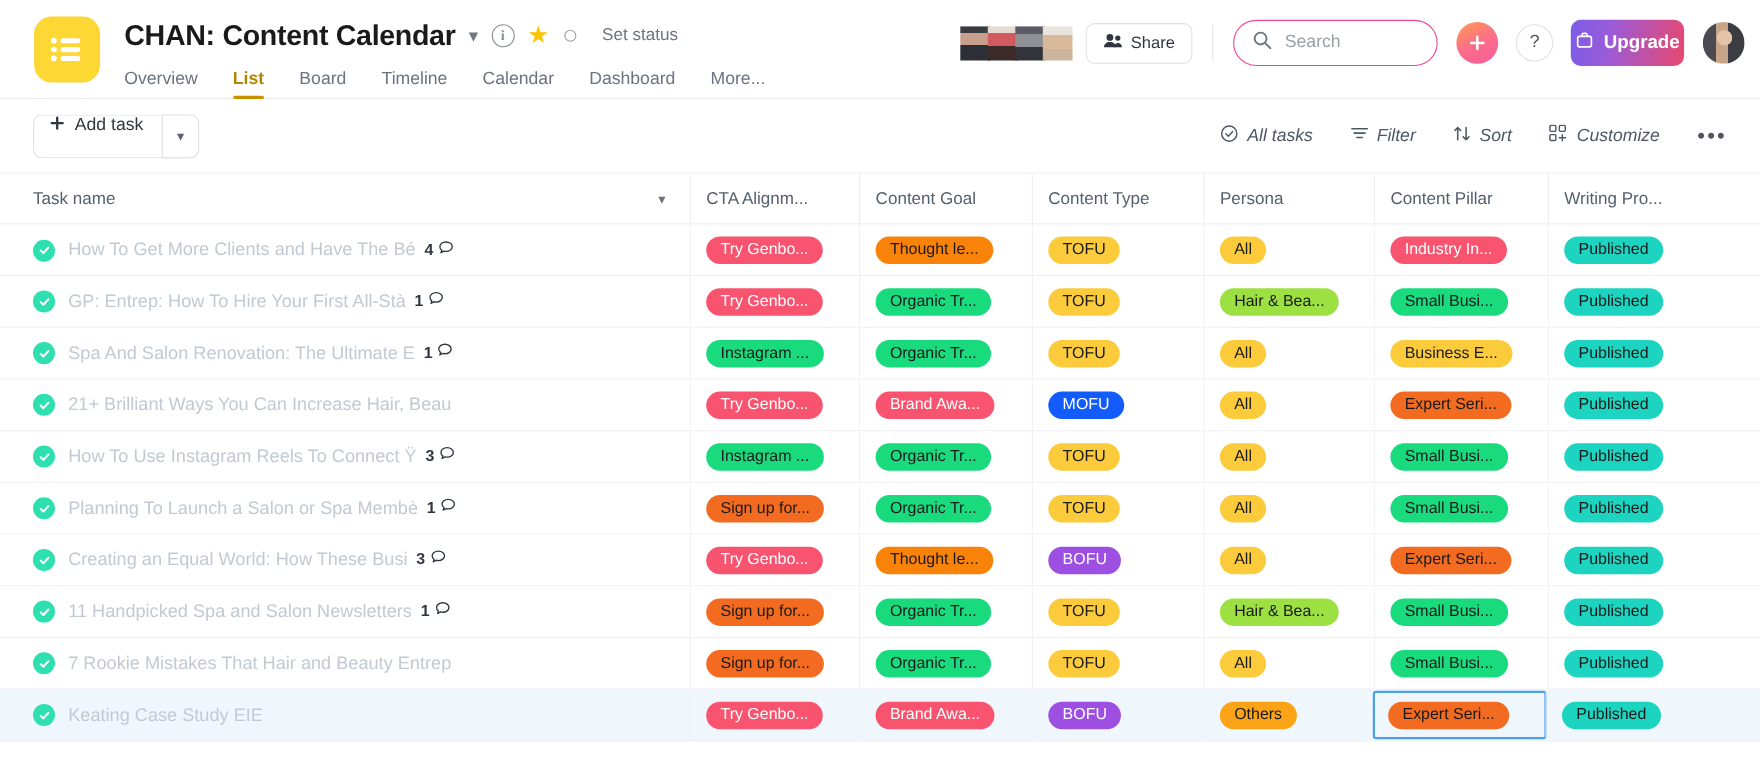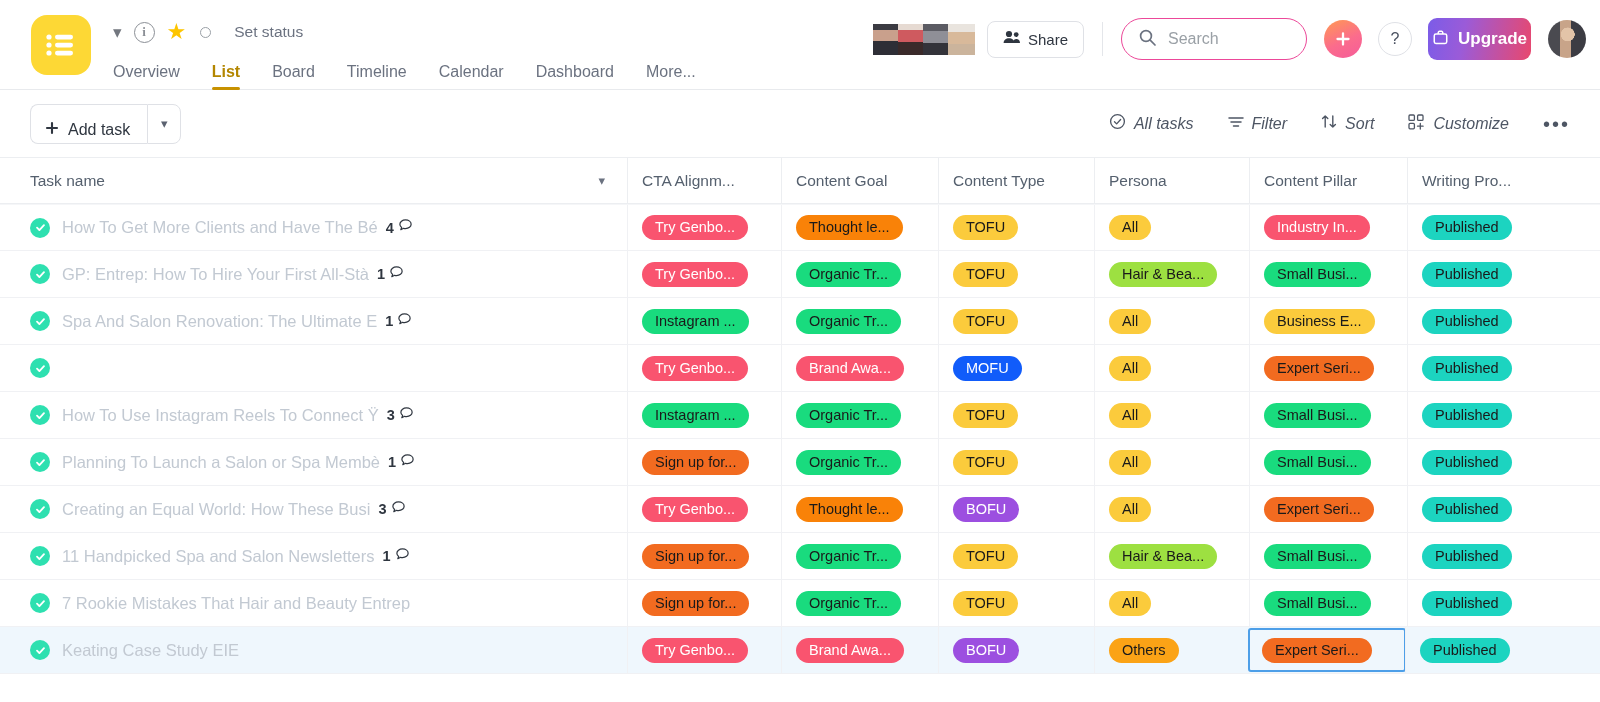--- a/index.html
+++ b/index.html
@@ -126,23 +126,23 @@
     image-rendering: pixelated; cursor: pointer;
   }
 
   
   .toolbar {
     height: 68px; display: flex; align-items: center;
     padding: 0 30px; border-bottom: 1px solid #eceef1;
   }
   .addtask-group { display: flex; height: 40px; }
   .addtask-main {
-    display: flex; align-items: center; gap: 9px;
+    display: flex; align-items: flex-start; gap: 9px;
     border: 1px solid #dfe1e6; border-right: none;
-    border-radius: 8px 0 0 8px; padding: 12px 17px 0 14px;
+    border-radius: 8px 0 0 8px; padding: 0 17px 0 14px;
     background: #fff; cursor: pointer;
   }
   .addtask-label { font-size: 16px; color: #2f3640; font-weight: 500; }
   .addtask-caret {
     width: 34px; border: 1px solid #dfe1e6; border-radius: 0 8px 8px 0;
     background: #fff; display: flex; align-items: center; justify-content: center;
     color: #5b6270; font-size: 13px; cursor: pointer;
   }
 
   .toolbar-right { margin-left: auto; display: flex; align-items: center; gap: 34px; }
@@ -220,20 +220,21 @@
       <rect x="9" y="1.8" width="18" height="4.6" rx="2.3" fill="#fff"></rect>
       <circle cx="3" cy="12" r="2.6" fill="#fff"></circle>
       <rect x="9" y="9.8" width="18" height="4.6" rx="2.3" fill="#fff"></rect>
       <circle cx="3" cy="20" r="2.6" fill="#fff"></circle>
       <rect x="9" y="17.8" width="18" height="4.6" rx="2.3" fill="#fff"></rect>
     </svg>
   </div>
 
   <div class="header-left">
     <div class="title-row">
+      <span class="list-title">CHAN: Content Calendar</span>
       <span class="chev-title">▾</span>
       <span class="info-icon">i</span>
       <span class="star-icon">★</span>
       <span class="set-status">
         <span class="status-dot"></span>
         <span class="set-status-label">Set status</span>
       </span>
     </div>
 
     <div class="tabs">
@@ -477,20 +478,21 @@
           <span class="tag" style="background: rgb(28, 212, 192); color: rgb(26, 26, 26);">Published</span>
         </div>
       </div>
       <div class="trow">
         <div class="td name-cell c-name">
           <span class="check-circle">
             <svg width="11" height="11" viewBox="0 0 12 12" fill="none" stroke="#fff" stroke-width="2" stroke-linecap="round" stroke-linejoin="round">
               <path d="M2.2 6.2l2.6 2.6 5-5.4"></path>
             </svg>
           </span>
+          <span class="task-name">21+ Brilliant Ways You Can Increase Hair, Beau</span>
         </div>
         <div class="td c-cta">
           <span class="tag" style="background: rgb(249, 84, 111); color: rgb(255, 255, 255);">Try Genbo...</span>
         </div>
         <div class="td c-goal">
           <span class="tag" style="background: rgb(249, 84, 111); color: rgb(255, 255, 255);">Brand Awa...</span>
         </div>
         <div class="td c-type">
           <span class="tag" style="background: rgb(17, 92, 250); color: rgb(255, 255, 255);">MOFU</span>
         </div>

